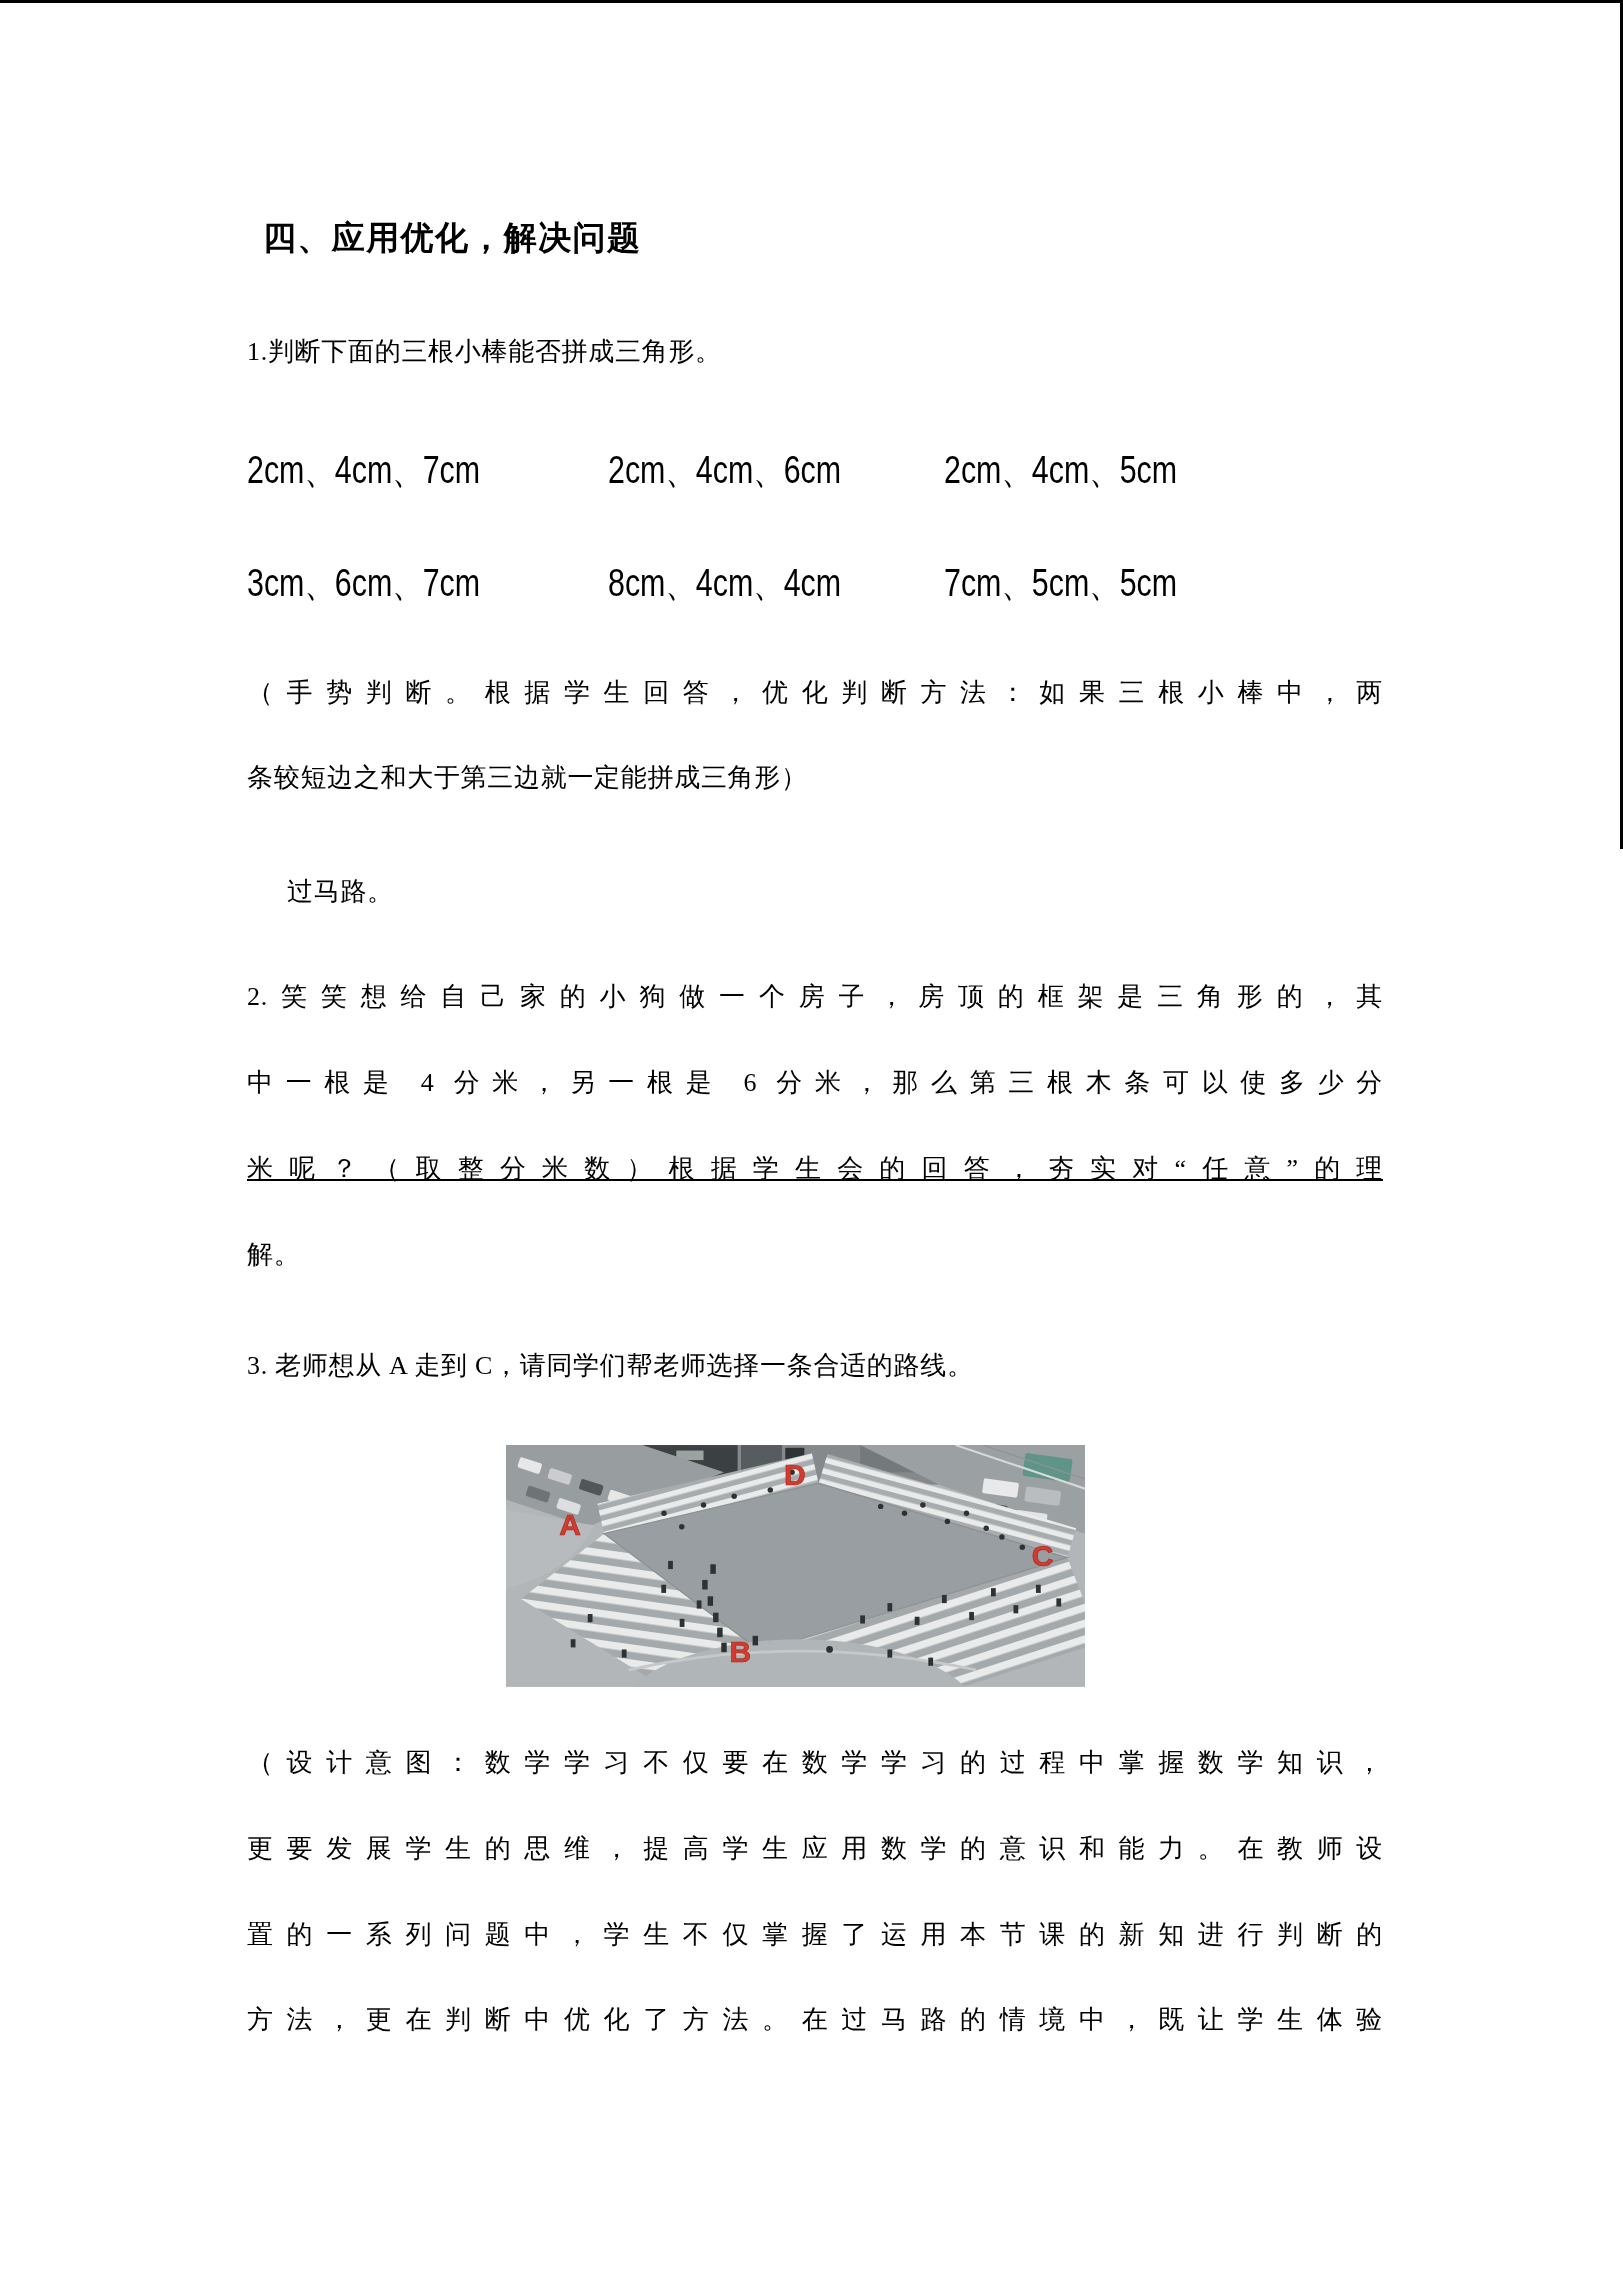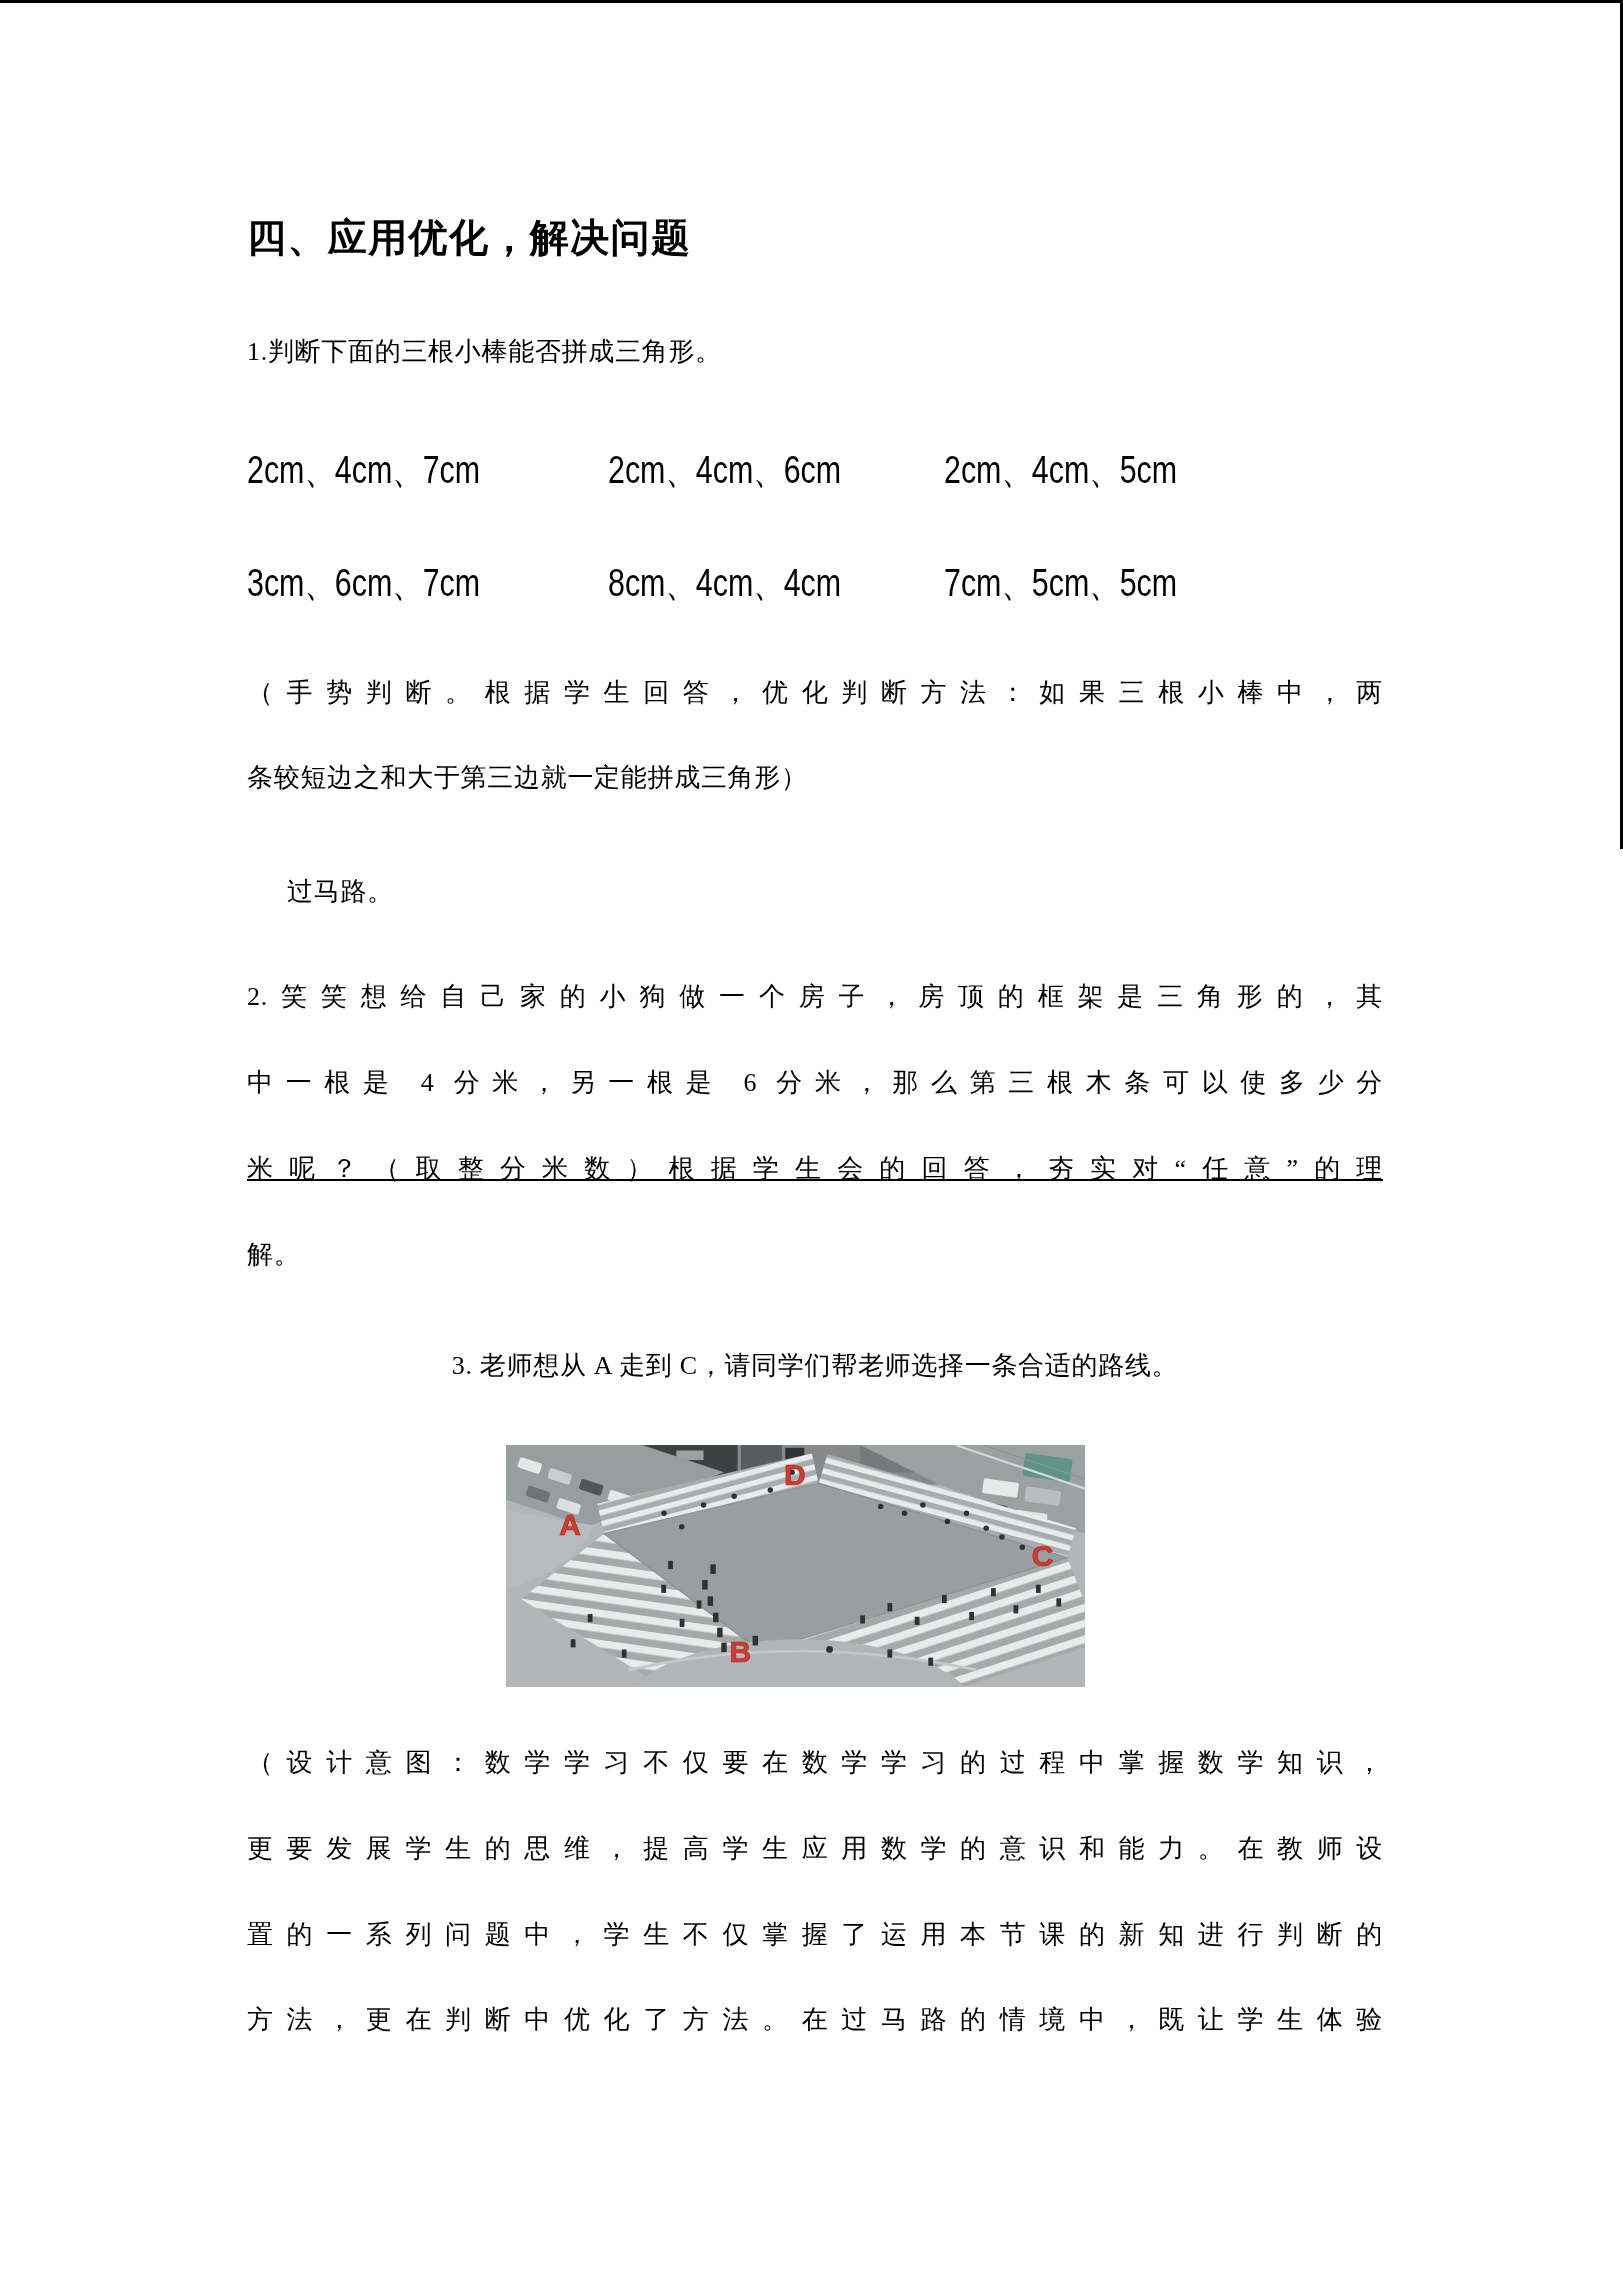--- a/index.html
+++ b/index.html
@@ -18,21 +18,21 @@
     font-size:26px;line-height:42px;
     white-space:nowrap;
     letter-spacing:0.7px;
   }
   .just{
     white-space:normal;
     text-align:justify;
     text-align-last:justify;
   }
   .heading{
-    font-size:39px;font-weight:bold;letter-spacing:1.4px;
+    font-size:33px;font-weight:bold;letter-spacing:1.4px;margin-left:16px;
   }
   .stick-cell{
     position:absolute;
     font-family:"Liberation Sans","DejaVu Sans",sans-serif;
     font-size:38px;line-height:42px;
     white-space:nowrap;
     transform:scaleX(0.80);
     transform-origin:left center;
     letter-spacing:0px;
   }
@@ -68,21 +68,21 @@
   <div class="line" style="top:757px;">条较短边之和大于第三边就一定能拼成三角形）</div>
   <div class="line just" style="top:672px;">（手势判断。根据学生回答，优化判断方法：如果三根小棒中，两</div>
 
   <div class="line" style="top:871px;margin-left:40px;">过马路。</div>
 
   <div class="line just" style="top:976px;">2.笑笑想给自己家的小狗做一个房子，房顶的框架是三角形的，其</div>
   <div class="line just" style="top:1062px;">中一根是 4 分米，另一根是 6 分米，那么第三根木条可以使多少分</div>
   <div class="line just" style="top:1148px;text-decoration:underline;">米呢？（取整分米数）根据学生会的回答，夯实对“任意”的理</div>
   <div class="line" style="top:1234px;">解。</div>
 
-  <div class="line" style="top:1345px;text-align:center;">3. 老师想从 A 走到 C，请同学们帮老师选择一条合适的路线。</div>
+  <div class="line" style="top:1345px;">3. 老师想从 A 走到 C，请同学们帮老师选择一条合适的路线。</div>
 
   <div class="photo-wrap">
     <svg width="579" height="242" viewBox="0 0 850 355" xmlns="http://www.w3.org/2000/svg">
       <defs>
         <clipPath id="ph">
             <rect x="0" y="0" width="850" height="355"></rect>
           </clipPath>
         <pattern id="zebraTL" width="16" height="16" patternUnits="userSpaceOnUse" patternTransform="rotate(75)">
           <rect width="16" height="16" fill="#a7acaf"></rect>
             <rect width="8" height="16" fill="#e9ebeb"></rect>

